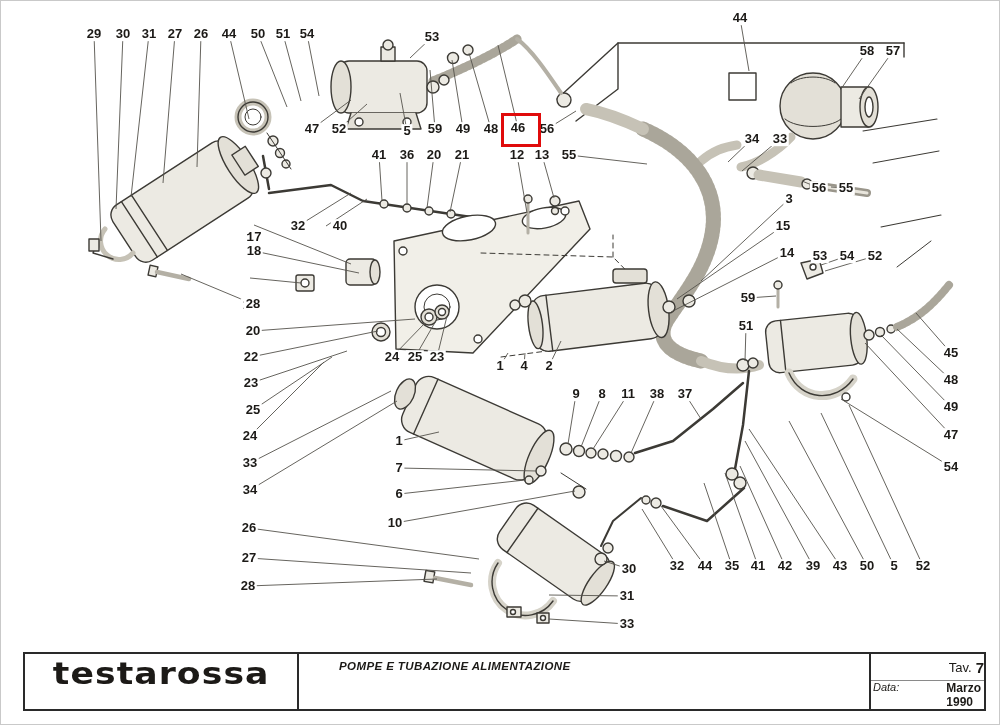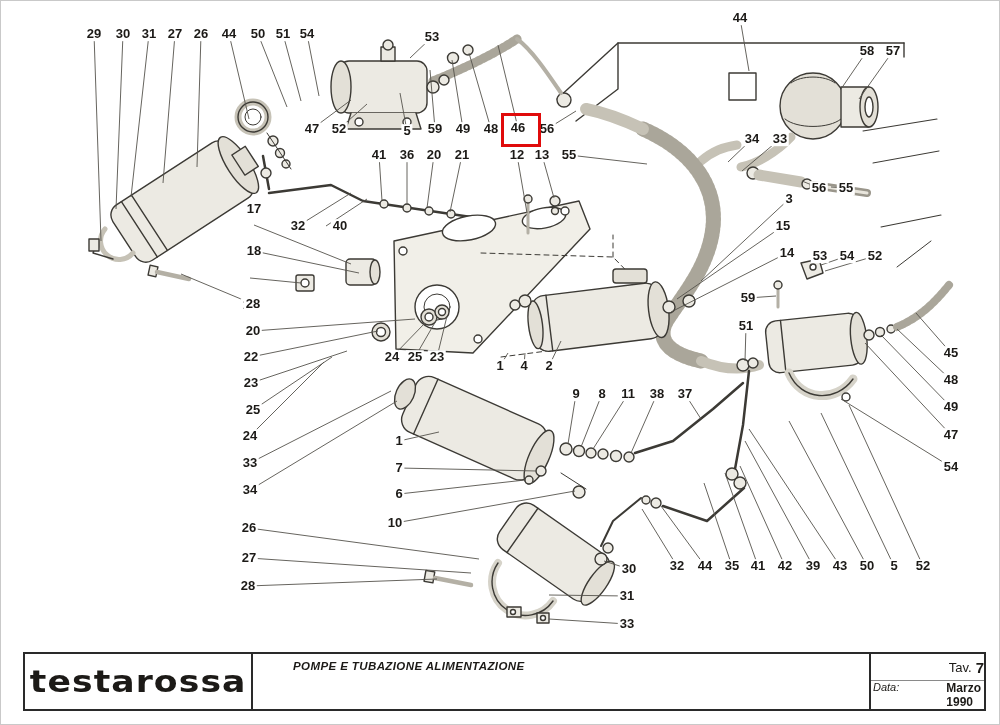--- a/index.html
+++ b/index.html
@@ -20,22 +20,22 @@
   #highlight-box{
     position:absolute;border:3px solid #e00b0b;background:transparent;z-index:5;
   }
   
   #footer{
     position:absolute;left:22px;top:651px;width:963px;height:59px;
     border-top:2px solid #2a2a2a;border-bottom:2px solid #2a2a2a;
     display:flex;box-sizing:border-box;background:#fff;
   }
   .logo-box{
-    width:230px;border-left:2px solid #2a2a2a;border-right:2px solid #2a2a2a;
-    display:flex;align-items:center;justify-content:center;box-sizing:border-box;
+    width:276px;border-left:2px solid #2a2a2a;border-right:2px solid #2a2a2a;
+    display:flex;align-items:flex-start;justify-content:center;box-sizing:border-box;
   }
   .logo-text{
     font-family:"DejaVu Sans",sans-serif;font-weight:800;font-size:33px;
     letter-spacing:1px;color:#1c1a17;transform:scaleY(0.92) scaleX(1.05);
   }
   .title-box{flex:1;padding:6px 0 0 40px;box-sizing:border-box;}
   .title-line{
     font-style:italic;font-weight:bold;font-size:11.5px;color:#1c1a17;
     letter-spacing:0.4px;margin-bottom:6px;
   }
@@ -399,21 +399,21 @@
       <span class="callout" style="left: 818px; top: 187px;">56</span>
       <span class="callout" style="left: 845px; top: 187px;">55</span>
       <span class="callout" style="left: 788px; top: 198px;">3</span>
       <span class="callout" style="left: 782px; top: 225px;">15</span>
       <span class="callout" style="left: 786px; top: 252px;">14</span>
       <span class="callout" style="left: 819px; top: 255px;">53</span>
       <span class="callout" style="left: 846px; top: 255px;">54</span>
       <span class="callout" style="left: 874px; top: 255px;">52</span>
       <span class="callout" style="left: 747px; top: 297px;">59</span>
       <span class="callout" style="left: 745px; top: 325px;">51</span>
-      <span class="callout" style="left: 253px; top: 208px;">17</span>
+      <span class="callout" style="left: 253px; top: 237px; font-family: Liberation Mono, monospace;">17</span>
       <span class="callout" style="left: 253px; top: 250px;">18</span>
       <span class="callout" style="left: 249px; top: 277px; margin-top: 27px;">16</span>
       <span class="callout" style="left: 297px; top: 225px;">32</span>
       <span class="callout" style="left: 339px; top: 225px;">40</span>
       <span class="callout" style="left: 252px; top: 303px;">28</span>
       <span class="callout" style="left: 252px; top: 330px;">20</span>
       <span class="callout" style="left: 250px; top: 356px;">22</span>
       <span class="callout" style="left: 250px; top: 382px;">23</span>
       <span class="callout" style="left: 252px; top: 409px;">25</span>
       <span class="callout" style="left: 249px; top: 435px;">24</span>

